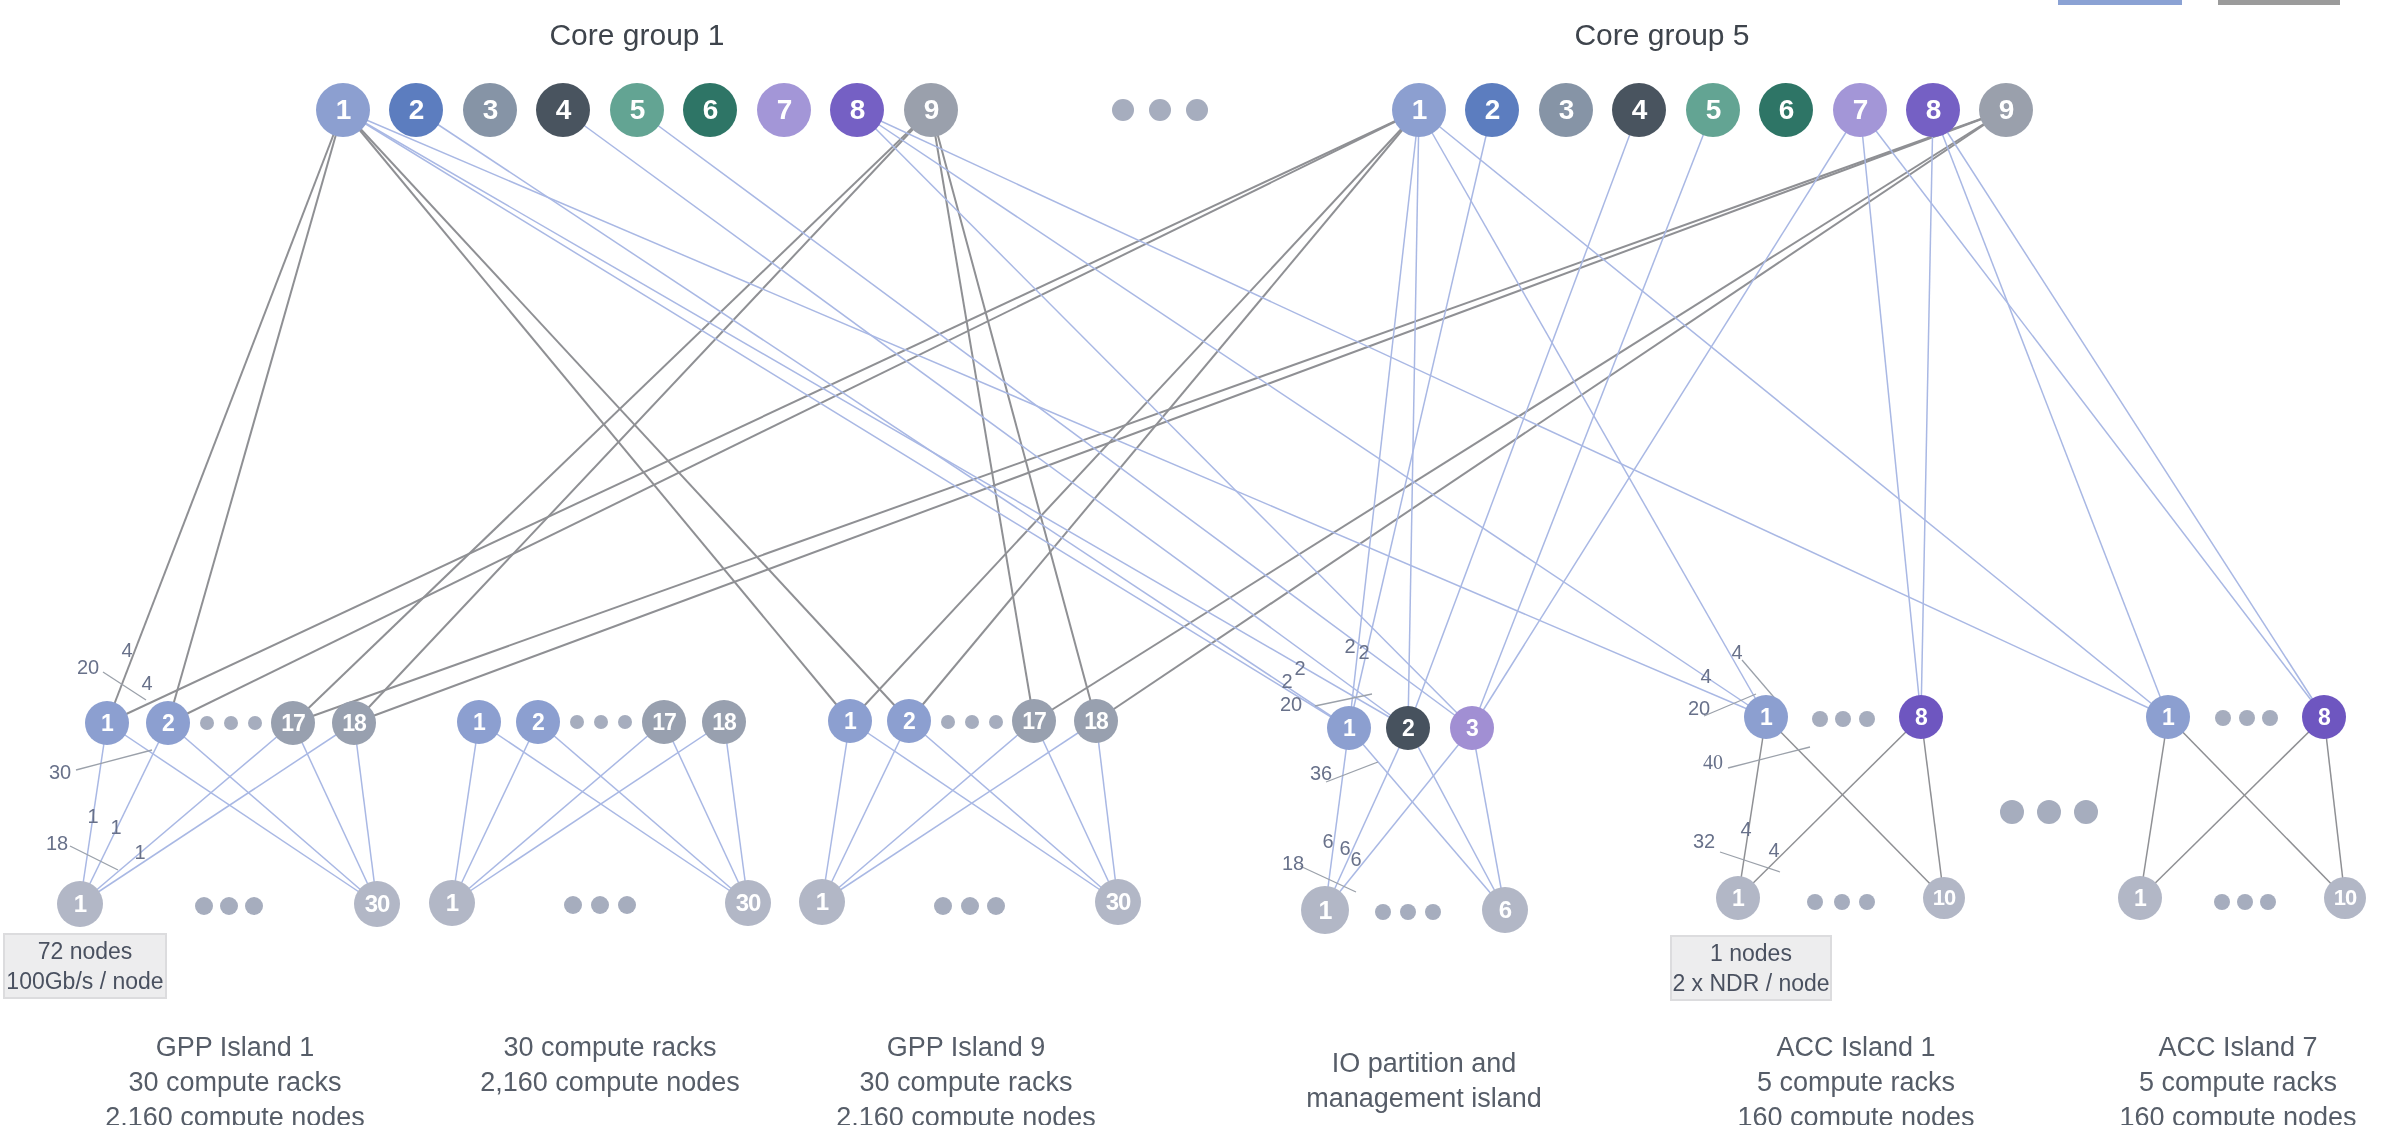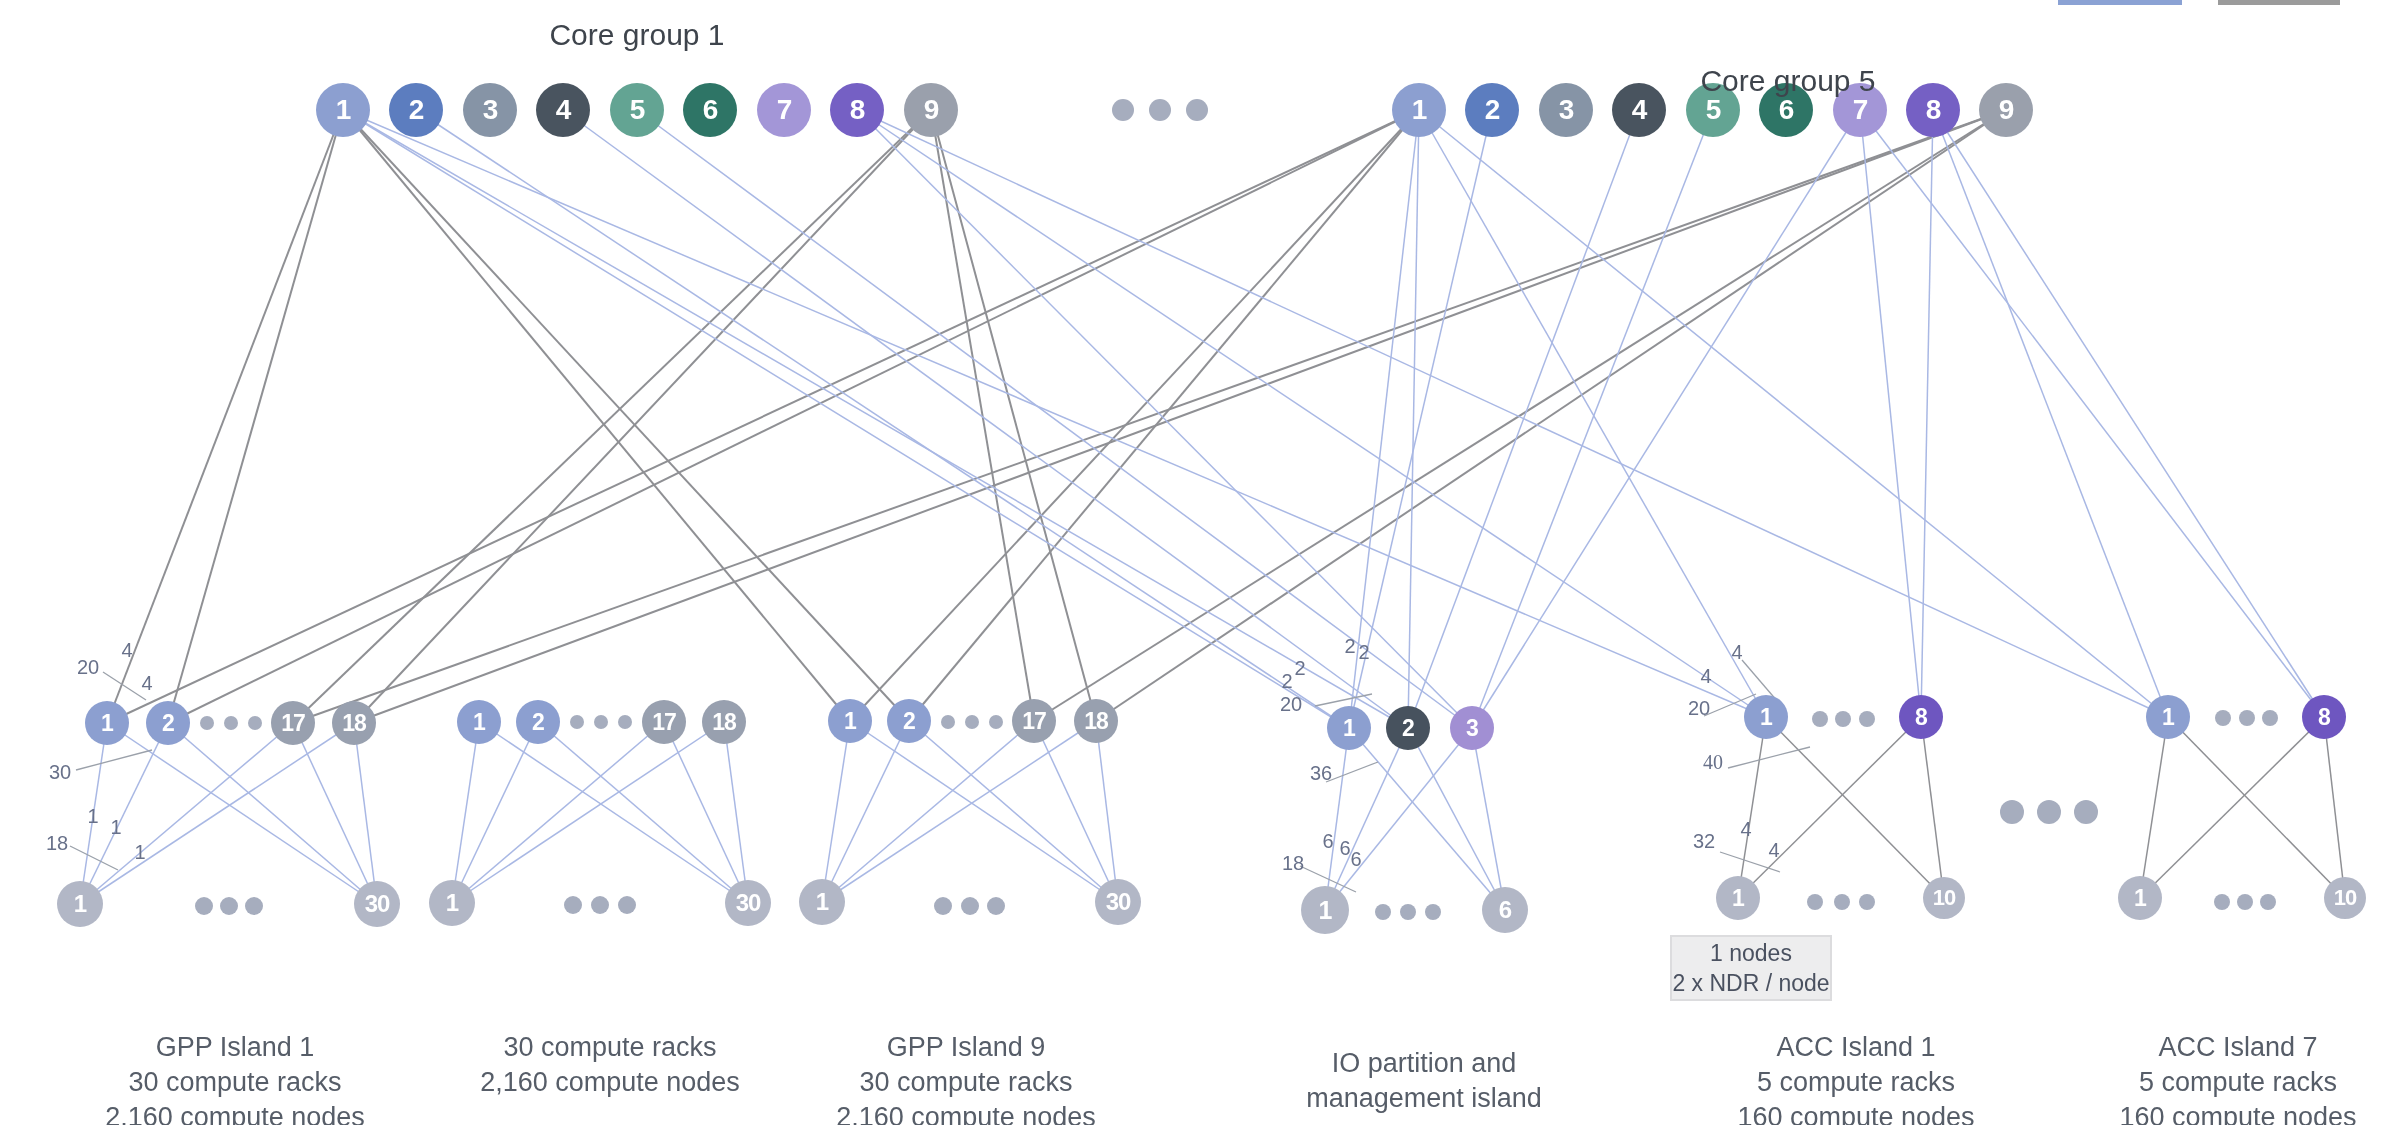--- a/index.html
+++ b/index.html
@@ -105,21 +105,21 @@
       <line x1="1315" y1="706" x2="1372" y2="694" stroke="#9BA1AA" stroke-width="1.3"></line>
       <line x1="1326" y1="782" x2="1378" y2="762" stroke="#9BA1AA" stroke-width="1.3"></line>
       <line x1="1300" y1="866" x2="1356" y2="892" stroke="#9BA1AA" stroke-width="1.3"></line>
       <line x1="1742" y1="660" x2="1778" y2="702" stroke="#9BA1AA" stroke-width="1.3"></line>
       <line x1="1704" y1="716" x2="1756" y2="694" stroke="#9BA1AA" stroke-width="1.3"></line>
       <line x1="1728" y1="768" x2="1810" y2="747" stroke="#9BA1AA" stroke-width="1.3"></line>
       <line x1="1720" y1="852" x2="1780" y2="872" stroke="#9BA1AA" stroke-width="1.3"></line>
     </svg>
 
   <div class="title" style="left: 427px; top: 18px;">Core group 1</div>
-  <div class="title" style="left: 1578px; top: 18px; margin-top: 46px;">Core group 5</div>
+  <div class="title" style="left: 1452px; top: 18px;">Core group 5</div>
 
   <div class="caption" style="left: 25px; top: 1030px;">
     <div>GPP Island 1</div>
     <div>30 compute racks</div>
     <div>2,160 compute nodes</div>
   </div>
   <div class="caption" style="left: 400px; top: 1030px;">
     <div>30 compute racks</div>
     <div>2,160 compute nodes</div>
   </div>
@@ -137,20 +137,24 @@
     <div>ACC Island 1</div>
     <div>5 compute racks</div>
     <div>160 compute nodes</div>
   </div>
   <div class="caption" style="left: 2028px; top: 1030px;">
     <div>ACC Island 7</div>
     <div>5 compute racks</div>
     <div>160 compute nodes</div>
   </div>
 
+  <div class="callout" style="left: 3px; top: 933px; width: 160px; height: 62px;">
+    <div>72 nodes</div>
+    <div>100Gb/s / node</div>
+  </div>
   <div class="callout" style="left: 1670px; top: 935px; width: 158px; height: 62px;">
     <div>1 nodes</div>
     <div>2 x NDR / node</div>
   </div>
 
   <div class="bar" style="left: 2058px; width: 124px; background: rgb(139, 162, 212);"></div>
   <div class="bar" style="left: 2218px; width: 122px; background: rgb(155, 155, 155);"></div>
 <div class="node" style="left: 316px; top: 83px; width: 54px; height: 54px; background: rgb(140, 159, 208); font-size: 28px;">1</div>
     <div class="node" style="left: 389px; top: 83px; width: 54px; height: 54px; background: rgb(92, 125, 191); font-size: 28px;">2</div>
     <div class="node" style="left: 463px; top: 83px; width: 54px; height: 54px; background: rgb(134, 148, 166); font-size: 28px;">3</div>

